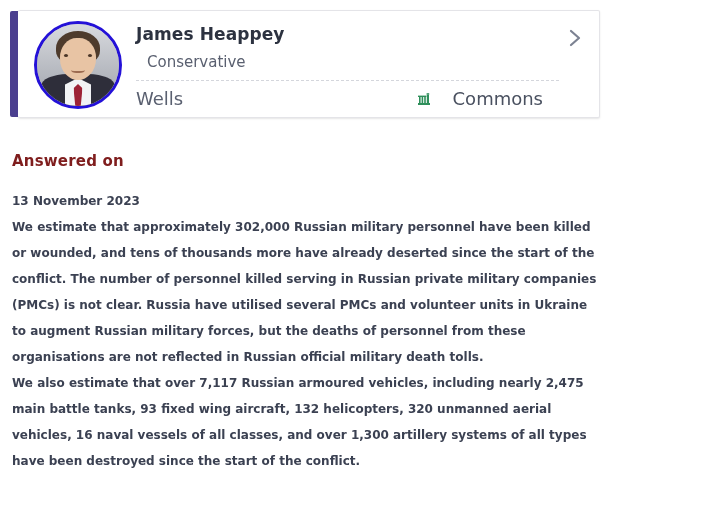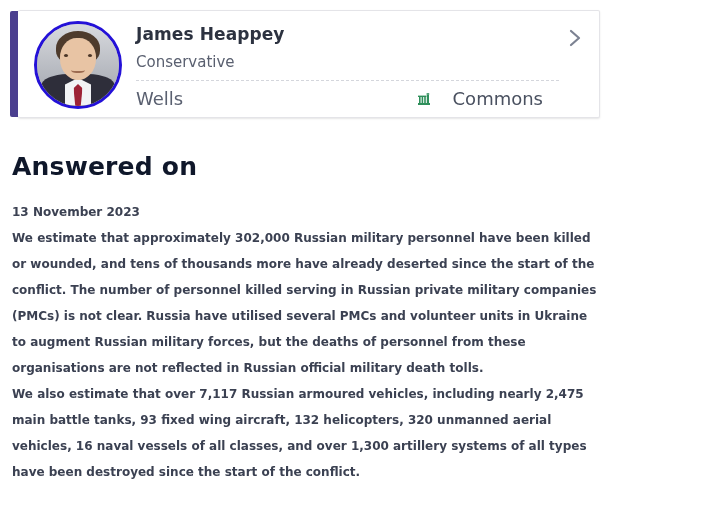--- a/index.html
+++ b/index.html
@@ -155,20 +155,21 @@
     font-weight: bold;
     color: #2c3240;
     letter-spacing: 0.1px;
     line-height: 22px;
   }
   .member-party {
     font-size: 15px;
     color: #5a6070;
     margin-top: 7px;
     line-height: 20px;
+    margin-left: 11px;
   }
   .member-bottom {
     margin-top: auto;
     border-top: 1px dashed #d4d6dc;
     display: flex;
     align-items: center;
     justify-content: space-between;
     padding: 7px 16px 8px 0;
     font-size: 18px;
     color: #5a6070;
@@ -185,23 +186,23 @@
   }
   .chevron-col {
     flex: 0 0 auto;
     display: flex;
     align-items: flex-start;
     padding: 16px 16px 0 8px;
   }
 
   
   .answered-heading {
-    font-size: 25px;
+    font-size: 15px;
     font-weight: bold;
-    color: #0f172a;
+    color: #7f1d1d;
     margin: 34px 0 0 2px;
     letter-spacing: 0.2px;
   }
   .answer-body {
     margin: 18px 2px 0 2px;
     font-size: 12px;
     line-height: 26px;
     color: #3b4152;
     font-weight: bold;
   }

